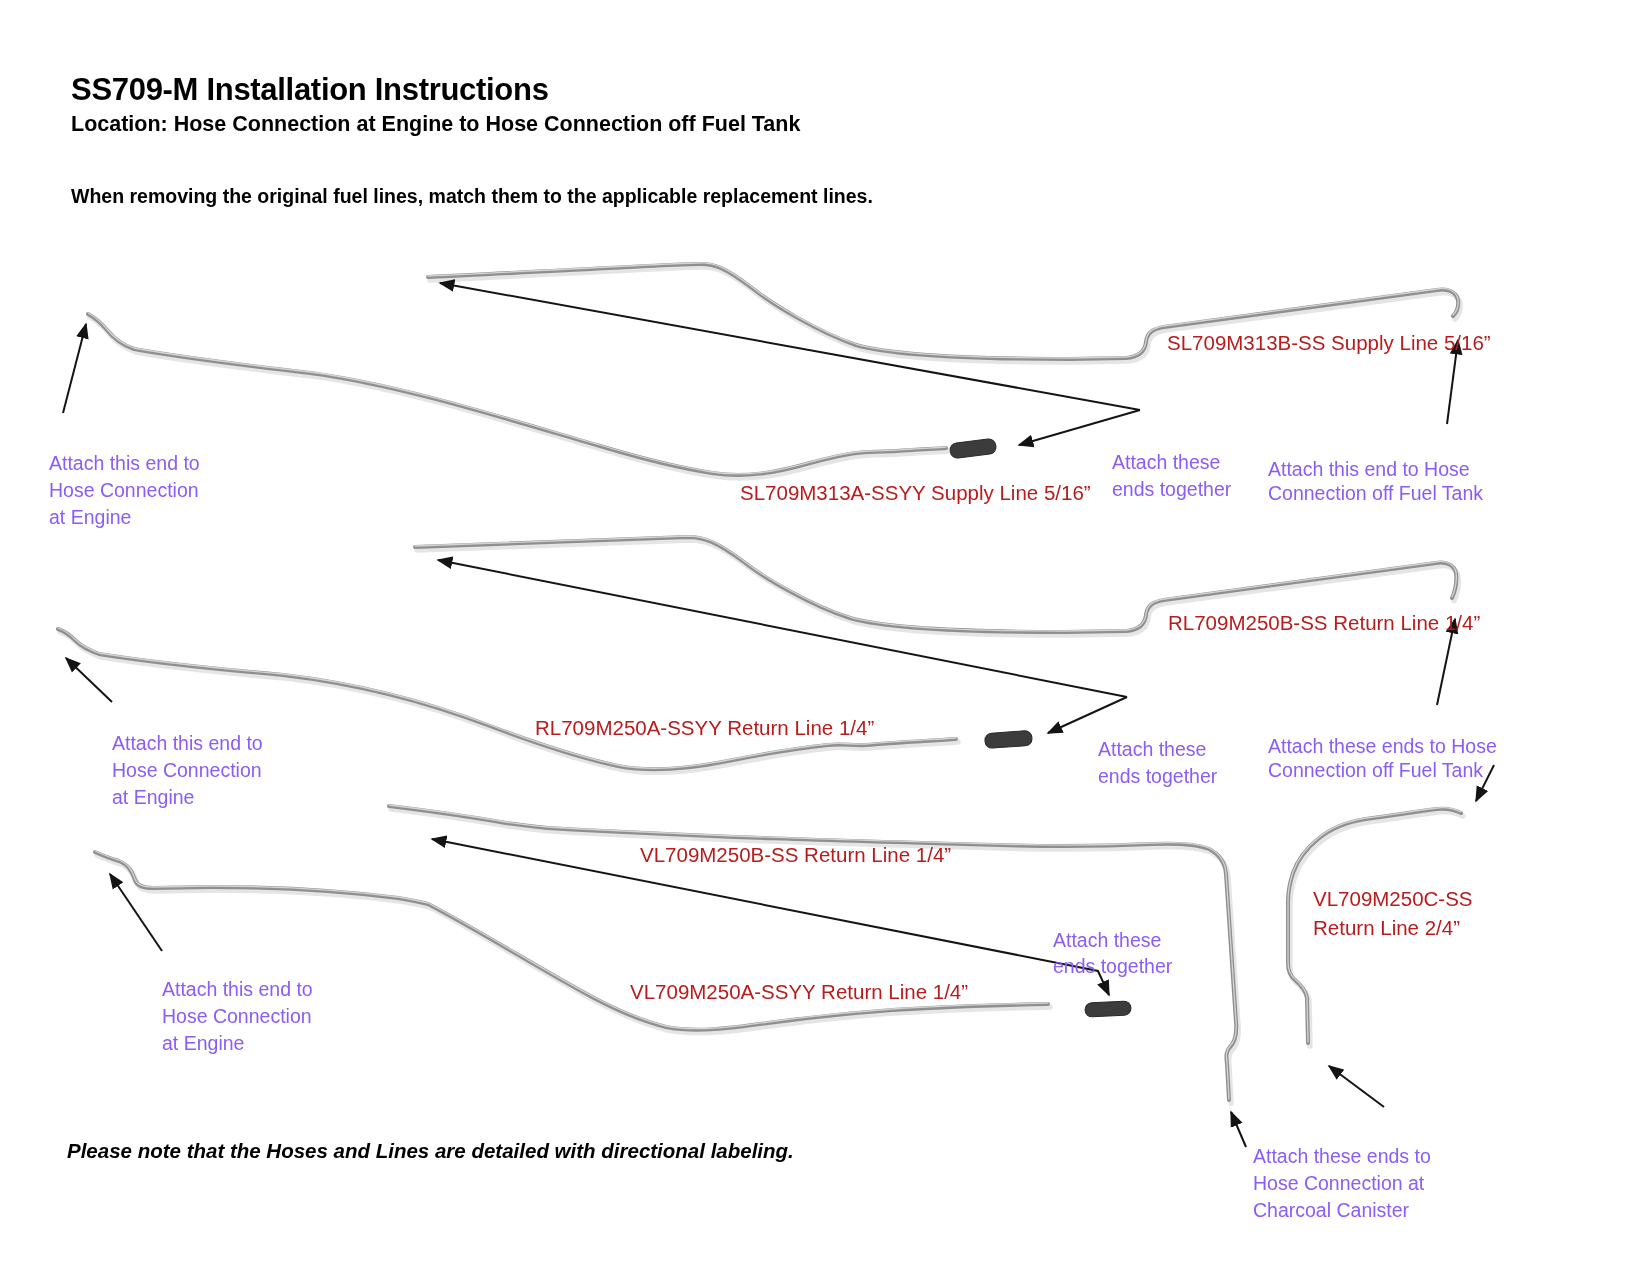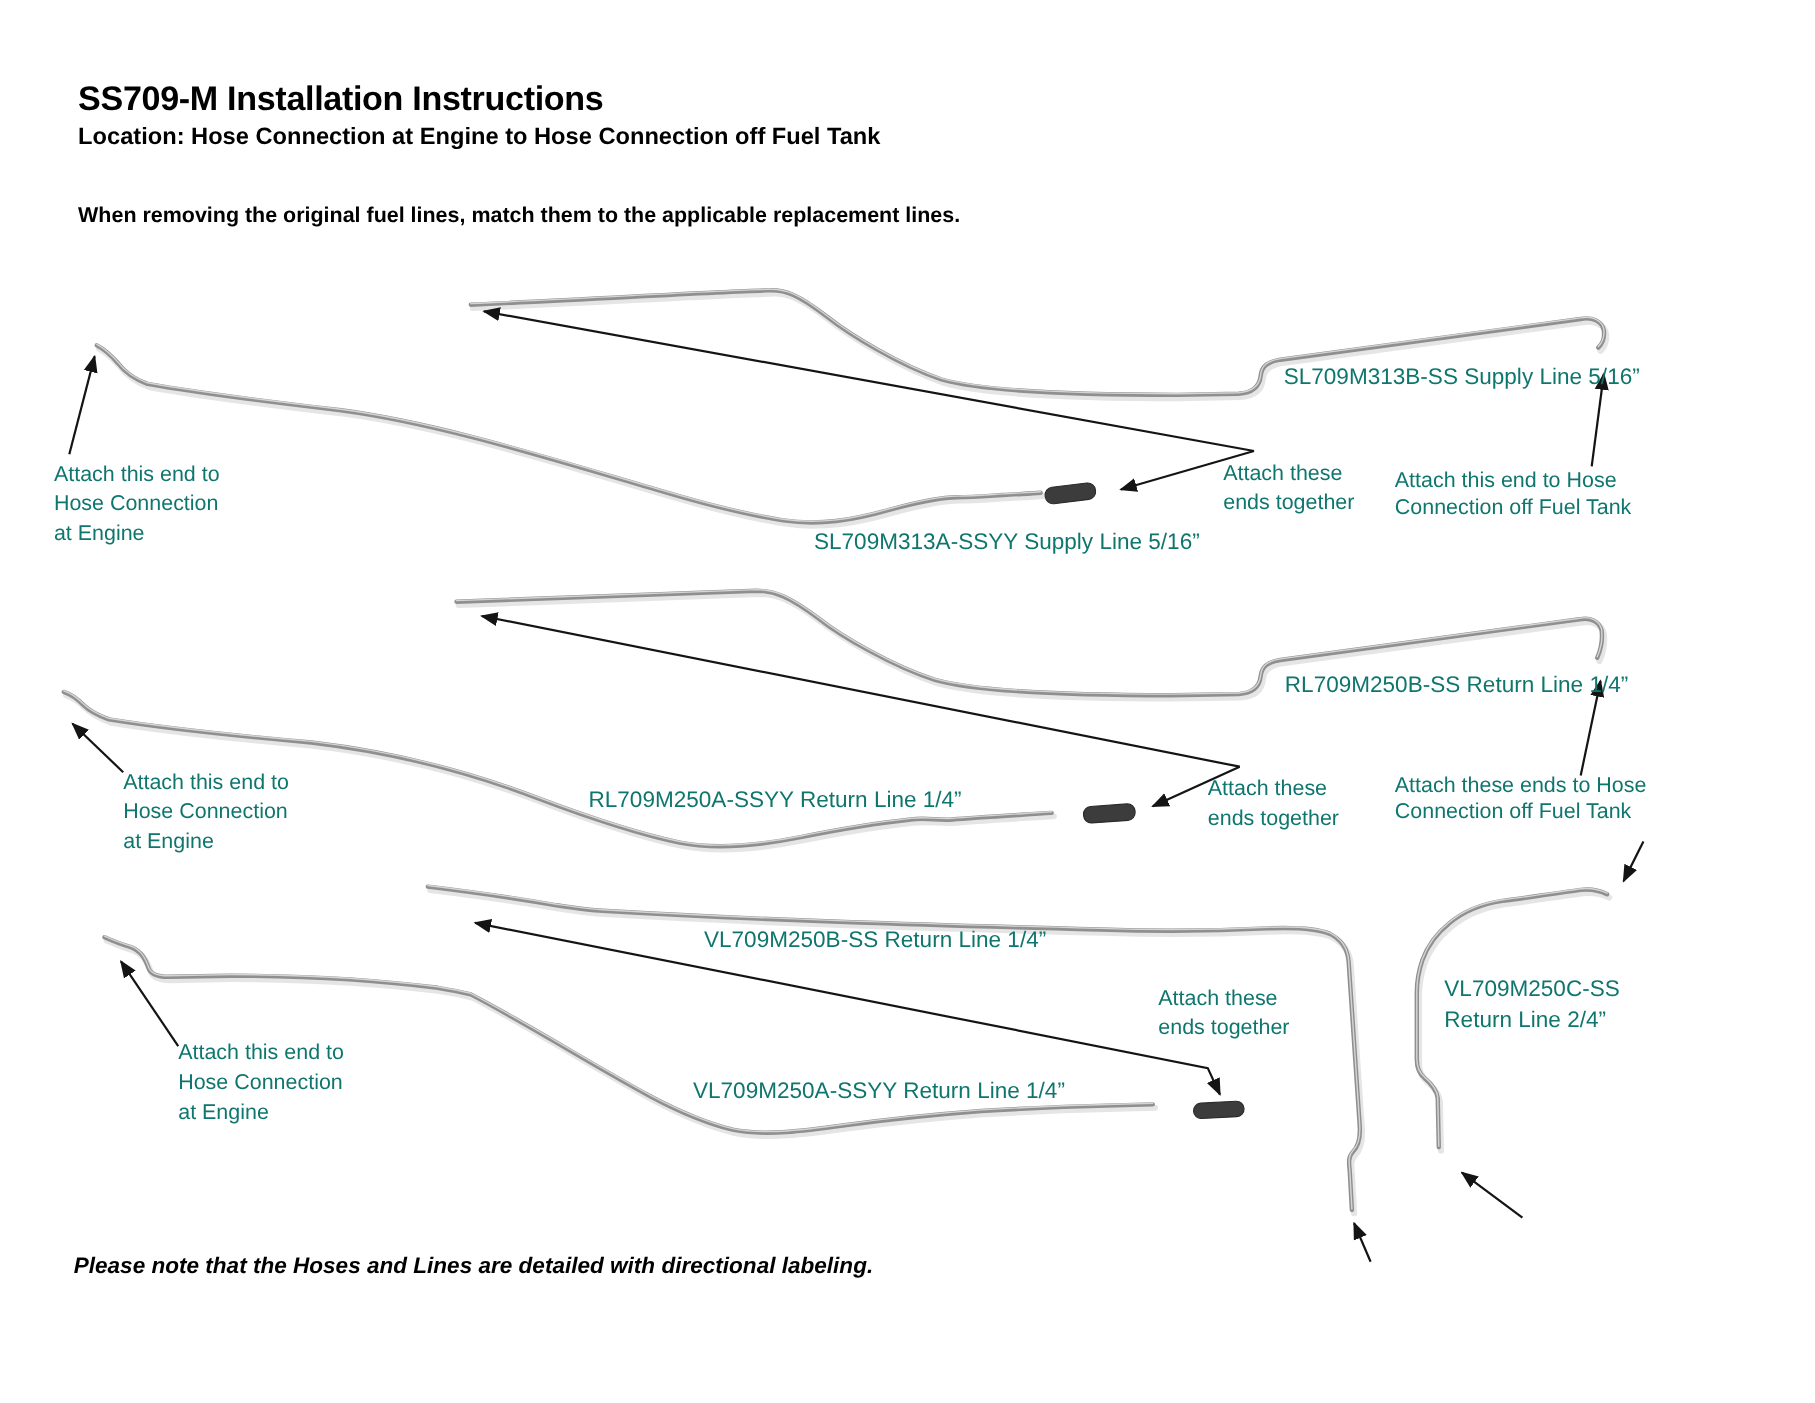--- a/index.html
+++ b/index.html
@@ -16,22 +16,22 @@
                  stroke-linecap:round; stroke-linejoin:round; }
   .tube-hi     { stroke:#dcdcdc; stroke-width:1.3; fill:none; opacity:.9;
                  stroke-linecap:round; stroke-linejoin:round; }
   .connector   { fill:#3c3c3c; stroke:#2a2a2a; stroke-width:1; }
   .arrow       { stroke:#141414; stroke-width:2; fill:none; }
 
   .t   { position:absolute; white-space:nowrap; }
   .title    { font-size:31px; font-weight:bold; letter-spacing:-0.3px; }
   .subtitle { font-size:21.5px; font-weight:bold; }
   .intro    { font-size:19.5px; font-weight:bold; }
-  .label    { font-size:20.5px; color:#0f766e; }
-  .ann      { font-size:19.5px; line-height:27px; color:#0f766e; }
+  .label    { font-size:20.5px; color:#b91c1c; }
+  .ann      { font-size:19.5px; line-height:27px; color:#8b5cf6;margin-top:32px; }
   .ann.tight { line-height:24px; }
   .ann.mid   { line-height:26px; }
   .note     { font-size:20.5px; font-weight:bold; line-height:33px;font-style:italic; }
 </style>
 </head>
 <body>
 
 <div class="page">
 
   <svg class="diagram" viewBox="0 0 1650 1275">
@@ -161,18 +161,23 @@
 
   <div class="t ann tight" style="left:1268px; top:425px;">
     <div>Attach this end to Hose</div>
     <div>Connection off Fuel Tank</div>
   </div>
   <div class="t ann tight" style="left:1268px; top:702px;">
     <div>Attach these ends to Hose</div>
     <div>Connection off Fuel Tank</div>
   </div>
 
+  <div class="t ann" style="left:1253px; top:1111px;">
+    <div>Attach these ends to</div>
+    <div>Hose Connection at</div>
+    <div>Charcoal Canister</div>
+  </div>
 
   <div class="t note" style="left:67px; top:1134px;">
     <div>Please note that the Hoses and Lines are detailed with directional labeling.</div>
   </div>
 
 </div>
 
 </body></html>

